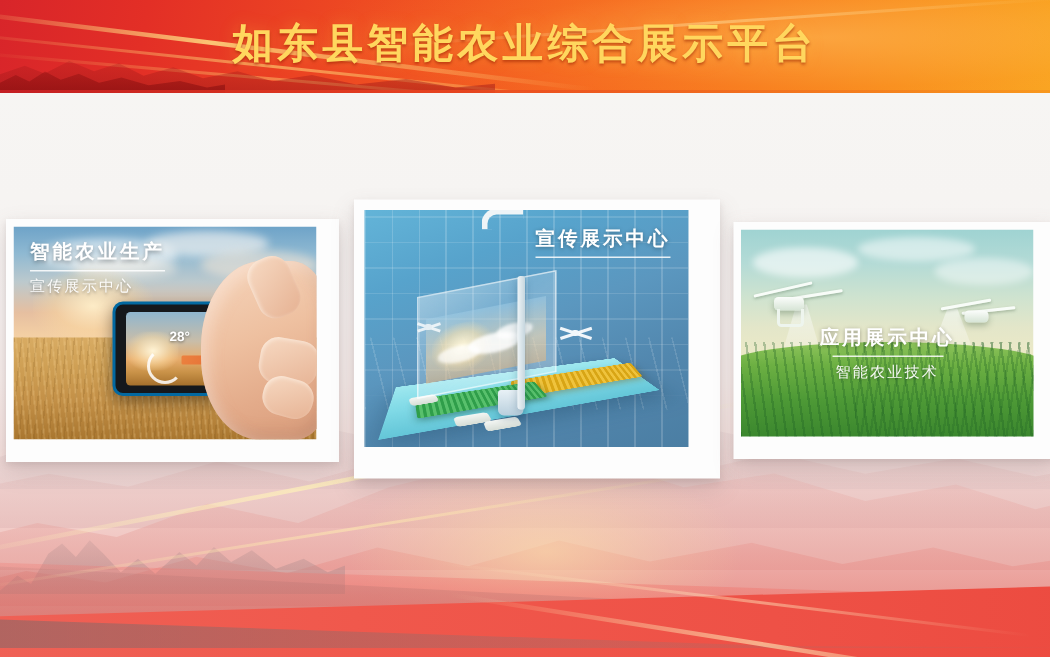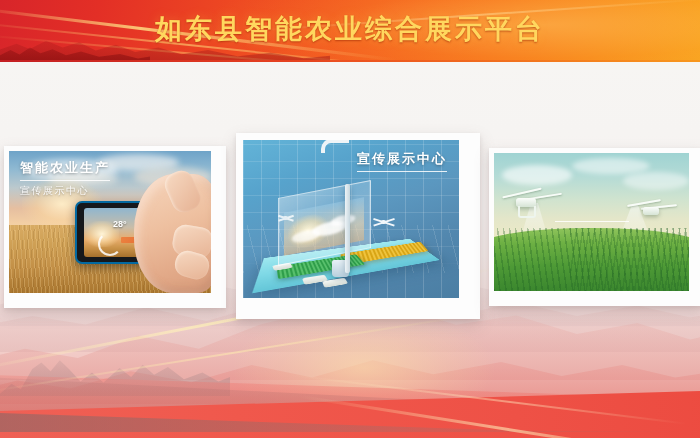--- a/index.html
+++ b/index.html
@@ -410,18 +410,20 @@
           <div class="rot rot2"></div>
         <div class="bod"></div>
           <div class="leg"></div>
       </div>
       <div class="gdrone gd2">
         <div class="rot rot1"></div>
           <div class="rot rot2"></div>
         <div class="bod"></div>
       </div>
       <div class="card-txt">
+        <div class="c-title">应用展示中心</div>
         <div class="c-rule"></div>
+        <div class="c-sub">智能农业技术</div>
       </div>
     </div>
   </div>
 
 </div>
 
 </body></html>

